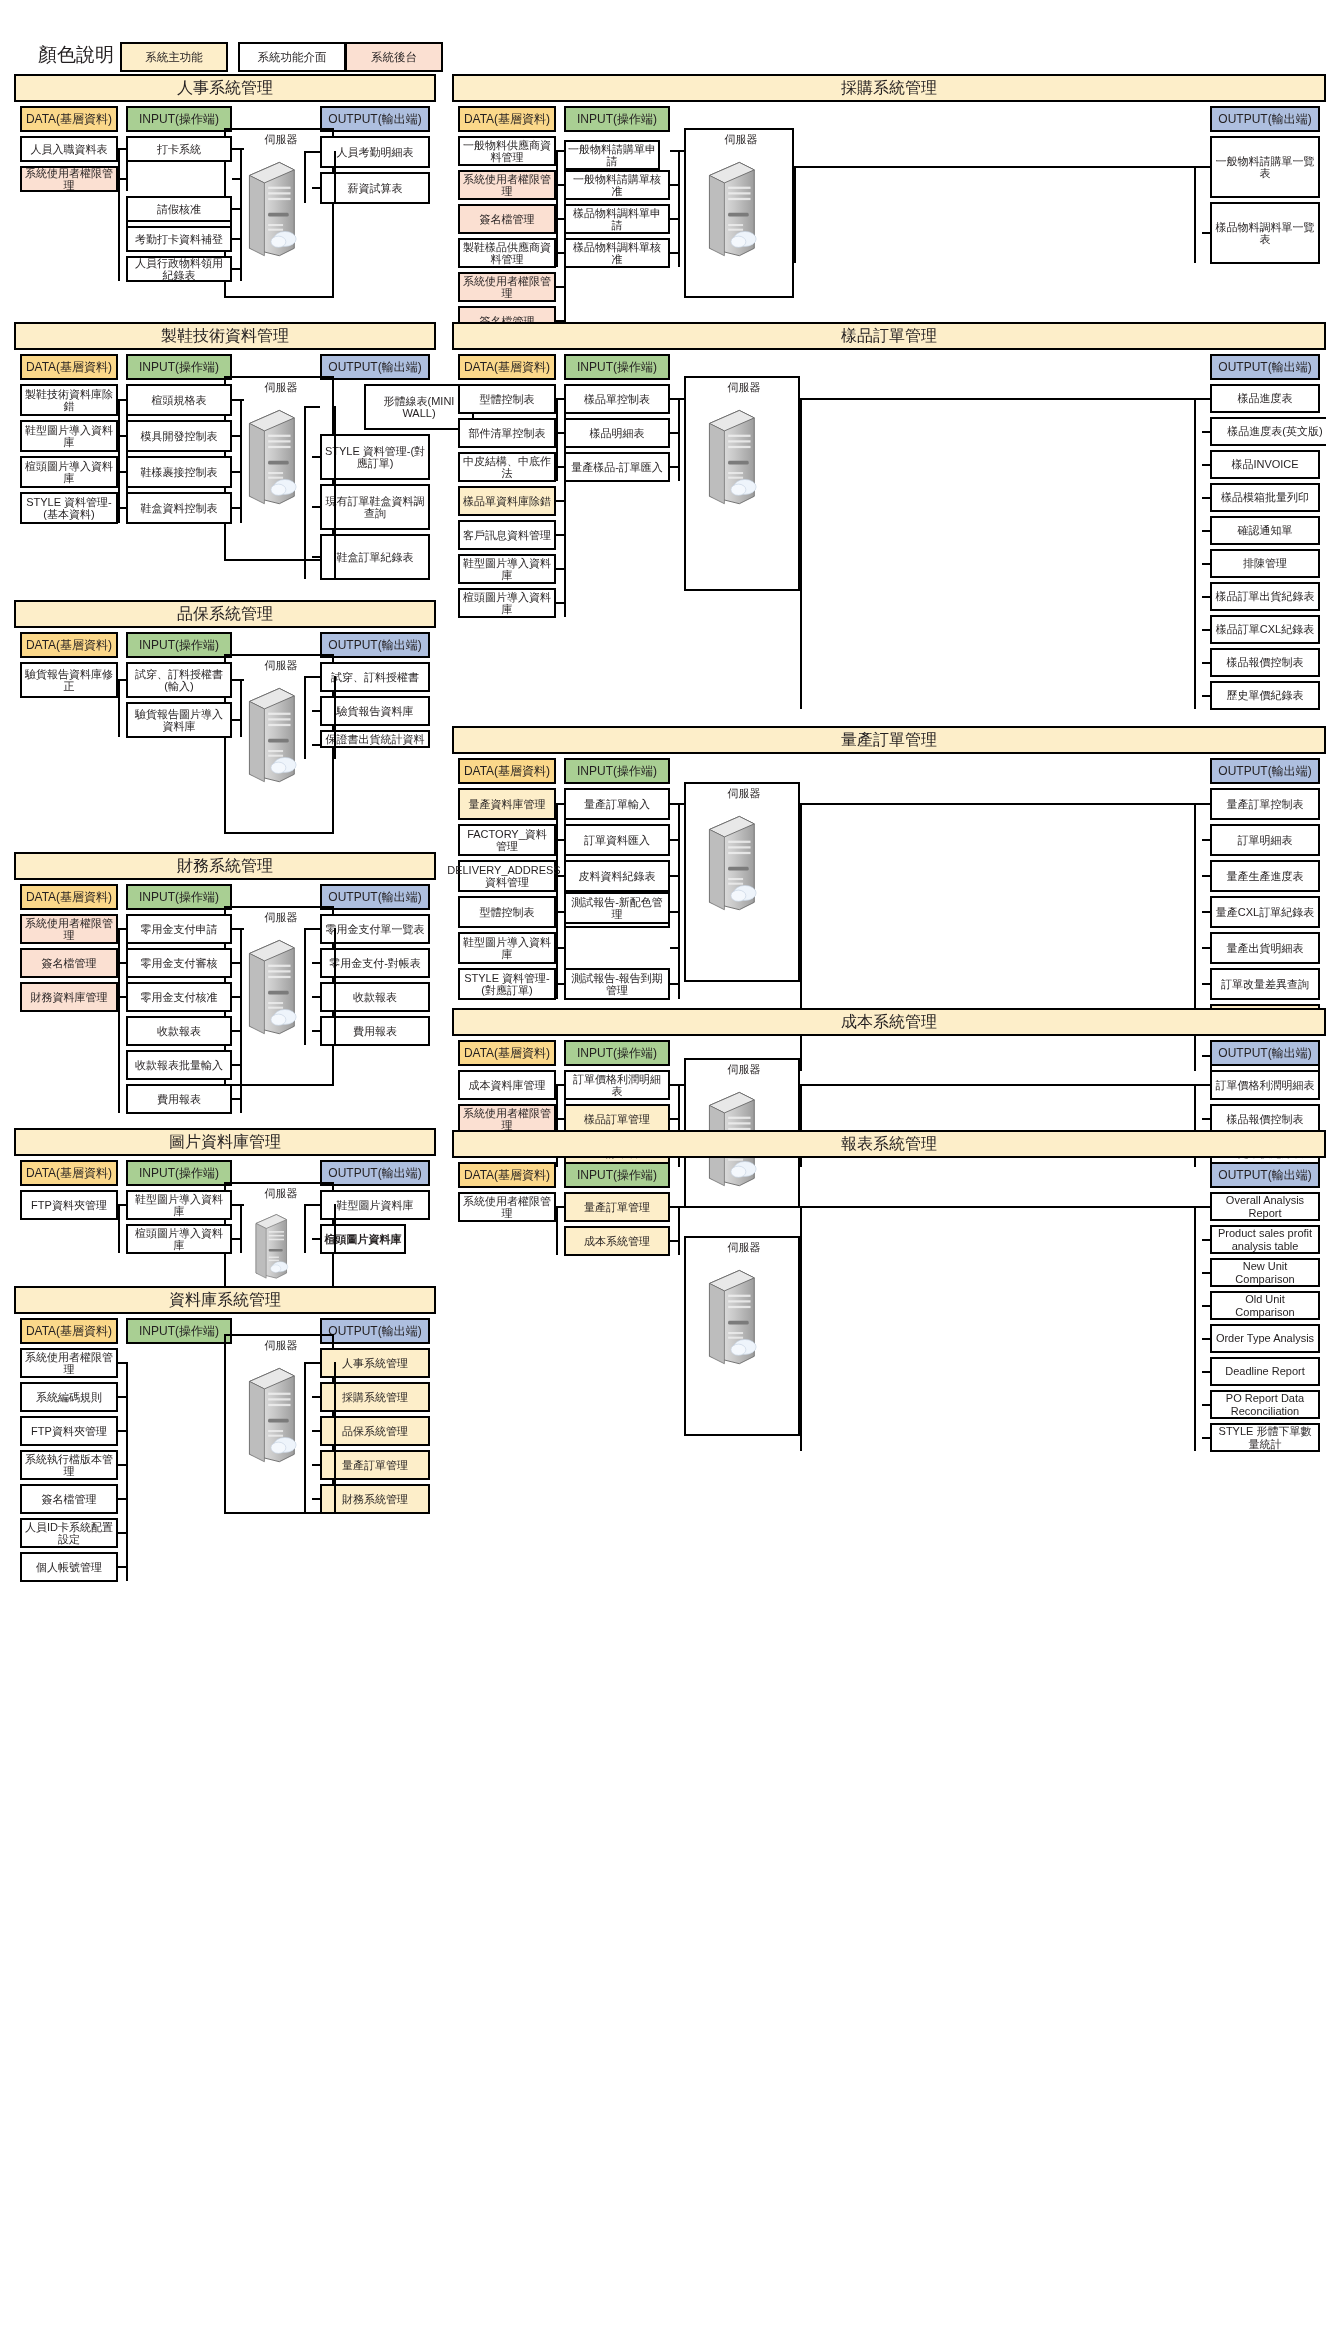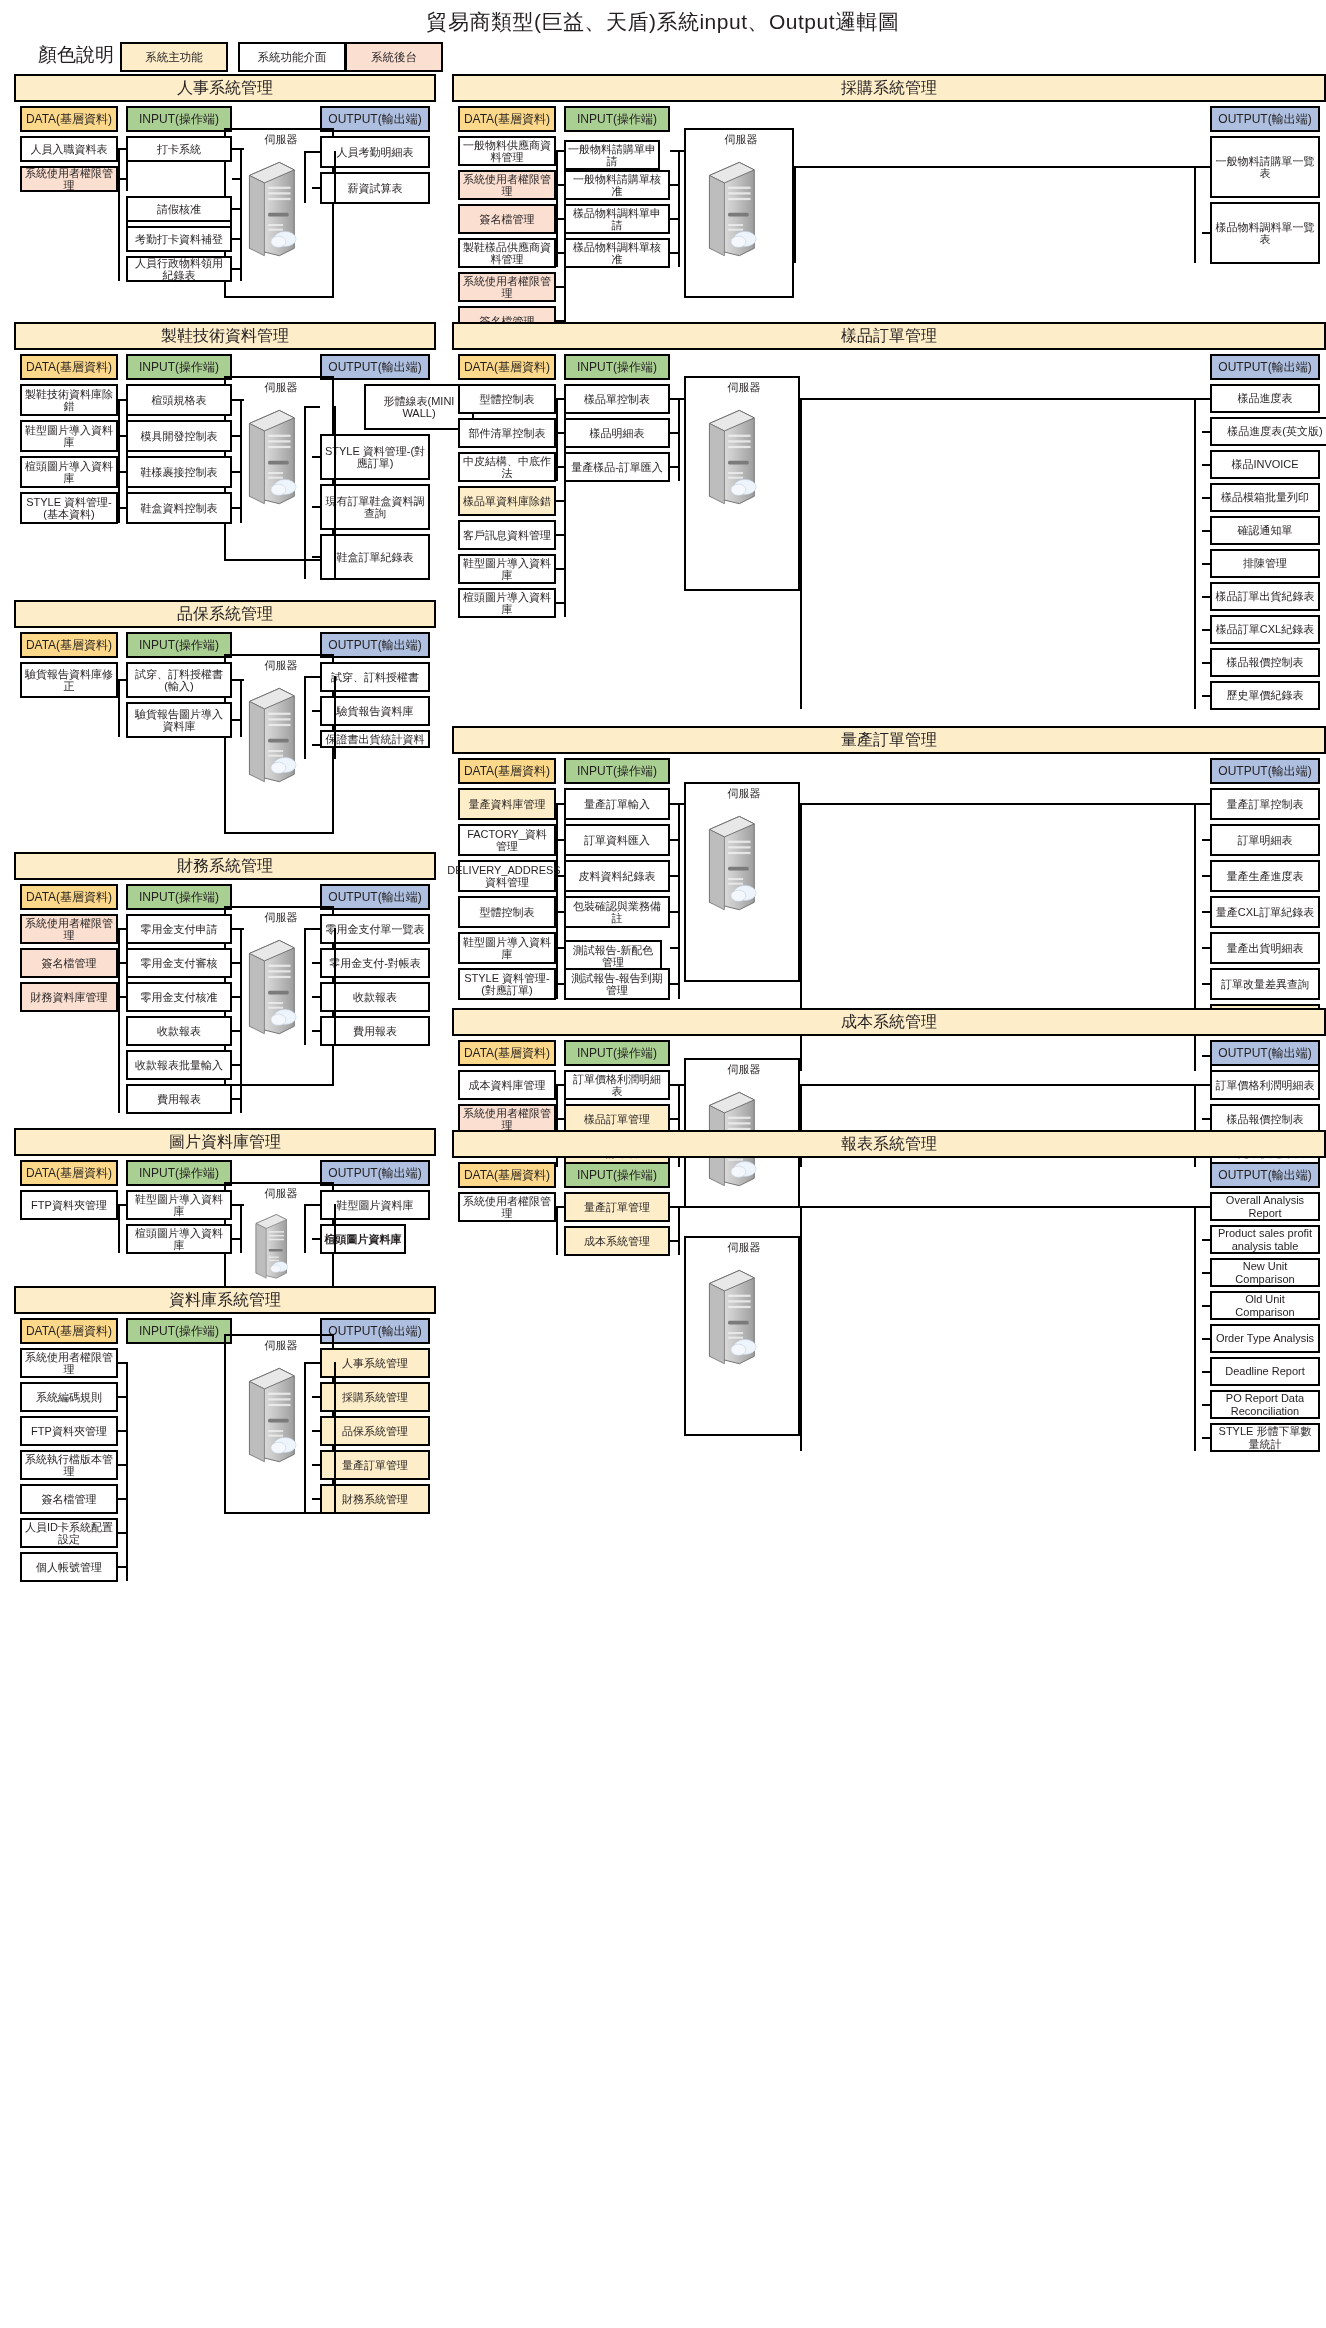--- a/index.html
+++ b/index.html
@@ -49,21 +49,20 @@
   .server-cap{position:absolute;font-size:11px;text-align:center;}
 
   
   .ln{position:absolute;background:#000;}
 </style>
 </head>
 <body>
 
 <div class="canvas">
 
-  <div class="doc-title">貿易商類型(巨益、天盾)系統input、Output邏輯圖</div>
 
   <div class="legend-label">顏色說明：</div>
   <div class="legend-box" style="left:120px;top:42px;width:108px;background:#fdeec9;">
     <span>系統主功能</span>
   </div>
   <div class="legend-box" style="left:238px;top:42px;width:108px;background:#ffffff;">
     <span>系統功能介面</span>
   </div>
   <div class="legend-box" style="left:345px;top:42px;width:98px;background:#fbe0d2;">
     <span>系統後台</span>
@@ -397,21 +396,21 @@
       <div class="node plain" style="left:458px;top:968px;width:98px;height:32px;">STYLE 資料管理-(對應訂單)</div>
       <div class="ln" style="left:556px;top:983px;width:8px;height:2px;"></div>
       <div class="node plain" style="left:564px;top:788px;width:106px;height:32px;">量產訂單輸入</div>
       <div class="ln" style="left:670px;top:803px;width:8px;height:2px;"></div>
       <div class="node plain" style="left:564px;top:824px;width:106px;height:32px;">訂單資料匯入</div>
       <div class="ln" style="left:670px;top:839px;width:8px;height:2px;"></div>
       <div class="node plain" style="left:564px;top:860px;width:106px;height:32px;">皮料資料紀錄表</div>
       <div class="ln" style="left:670px;top:875px;width:8px;height:2px;"></div>
       <div class="node plain" style="left:564px;top:896px;width:106px;height:32px;">包裝確認與業務備註</div>
       <div class="ln" style="left:670px;top:911px;width:8px;height:2px;"></div>
-      <div class="node plain" style="left:564px;top:940px;width:98px;height:32px;">測試報告-新配色管理</div>
+      <div class="node plain" style="left:564px;top:892px;width:106px;height:32px;">測試報告-新配色管理</div>
       <div class="ln" style="left:670px;top:947px;width:8px;height:2px;"></div>
       <div class="node plain" style="left:564px;top:968px;width:106px;height:32px;">測試報告-報告到期管理</div>
       <div class="ln" style="left:670px;top:983px;width:8px;height:2px;"></div>
       <div class="node plain" style="left:1210px;top:788px;width:110px;height:32px;">量產訂單控制表</div>
       <div class="ln" style="left:1202px;top:803px;width:8px;height:2px;"></div>
       <div class="node plain" style="left:1210px;top:824px;width:110px;height:32px;">訂單明細表</div>
       <div class="ln" style="left:1202px;top:839px;width:8px;height:2px;"></div>
       <div class="node plain" style="left:1210px;top:860px;width:110px;height:32px;">量產生產進度表</div>
       <div class="ln" style="left:1202px;top:875px;width:8px;height:2px;"></div>
       <div class="node plain" style="left:1210px;top:896px;width:110px;height:32px;">量產CXL訂單紀錄表</div>

